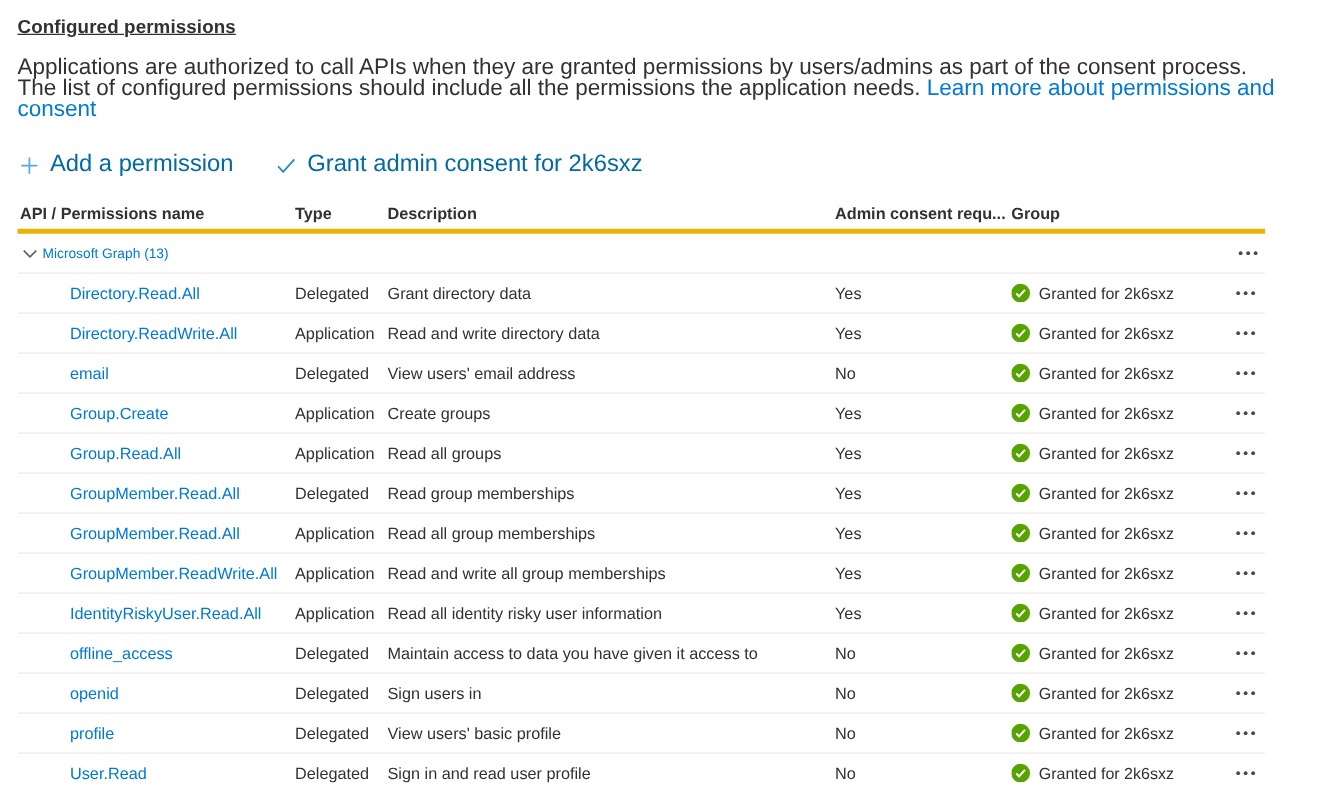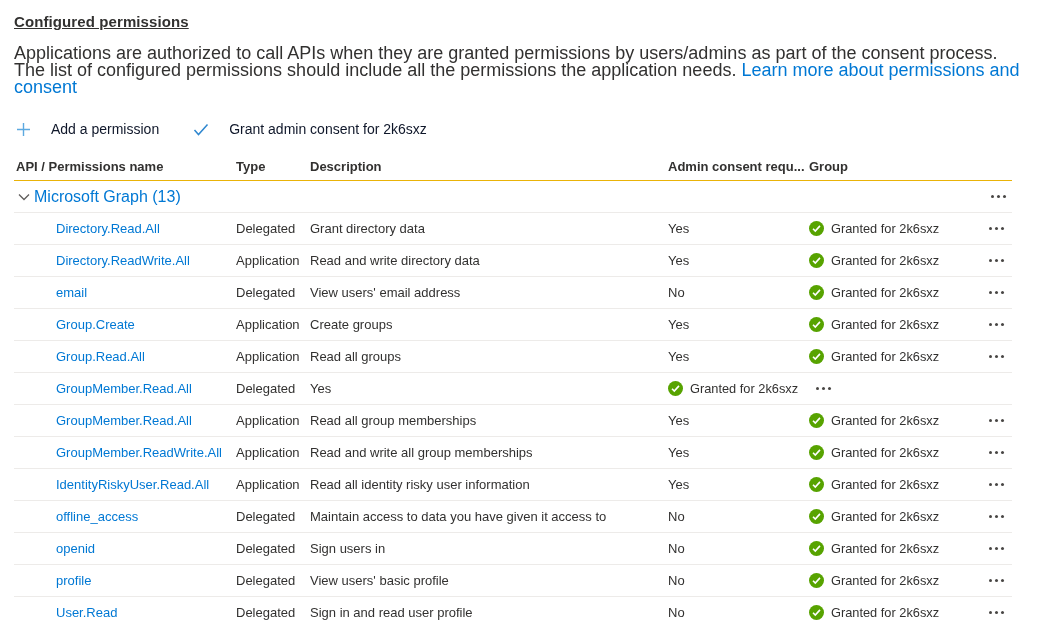--- a/index.html
+++ b/index.html
@@ -14,36 +14,36 @@
   .page-title { font-size: 15px; font-weight: 700; letter-spacing: .1px; color: #323130; text-decoration: underline; }
 
   .page-desc {
     margin-top: 15px; font-size: 18px; line-height: 17px;
     max-width: 1010px; color: #323130;
   }
   .link { color: #0078d4; text-decoration: none; cursor: pointer; }
 
   
   .toolbar { margin-top: 23px; display: flex; align-items: center; gap: 30px; }
-  .cmd { display: flex; align-items: center; gap: 20px; background: none; border: none;
-         font-family: inherit; font-size: 14px; color: #0f172a; cursor: pointer; padding: 2px 2px; }
+  .cmd { display: flex; align-items: center; gap: 9px; background: none; border: none;
+         font-family: inherit; font-size: 19px; color: #0369a1; cursor: pointer; padding: 2px 2px; }
   .cmd svg { display: block; }
 
   
   .table { margin-top: 13px; width: 998px; }
   .grid { display: grid; grid-template-columns: 222px 74px 358px 141px 173px 30px; align-items: center; }
-  .thead { height: 29px; border-bottom: 1px solid #eab308; }
+  .thead { height: 29px; border-bottom: 4px solid #eab308; }
   .thead .cell { font-size: 13px; font-weight: 700; color: #323130; white-space: nowrap; overflow: hidden; }
   .cell { font-size: 13px; padding-right: 8px; white-space: nowrap; overflow: hidden; }
   .cell.first { padding-left: 2px; }
 
   .group-row { height: 32px; display: flex; align-items: center; border-bottom: 1px solid #edebe9; }
   .group-toggle { display: flex; align-items: center; gap: 4px; background: none; border: none;
                   cursor: pointer; font-family: inherit; font-size: 13px; padding-left: 4px; }
-  .group-label { color: #0078d4; font-size: 16px; text-align: right; }
+  .group-label { color: #0078d4; font-size: 11px; text-align: right; }
   .group-row .spacer { flex: 1; }
 
   .trow { height: 32px; border-bottom: 1px solid #edebe9; }
   .name-cell { padding-left: 42px; }
   .perm-link { color: #0078d4; font-size: 13px; text-decoration: none; cursor: pointer; }
 
   .status-cell { display: flex; align-items: flex-start; gap: 7px; }
   .gicon { display: inline-flex; width: 15px; height: 15px; flex: 0 0 auto; }
   .status-text { font-size: 12.8px; color: #323130; }
 
@@ -207,20 +207,21 @@
       <div class="cell">
           <button class="more-btn">
             <span class="dots"></span>
           </button>
         </div>
     </div>
 
     <div class="grid trow">
       <div class="cell name-cell"><a class="perm-link">GroupMember.Read.All</a></div>
       <div class="cell">Delegated</div>
+      <div class="cell">Read group memberships</div>
       <div class="cell">Yes</div>
       <div class="cell status-cell">
           <span class="gicon">
             <svg width="15" height="15" viewBox="0 0 16 16">
               <circle cx="8" cy="8" r="8" fill="#57a300"></circle>
               <path d="M4.3 8.3l2.4 2.5 5-5.6" stroke="#fff" stroke-width="1.7" fill="none"></path>
             </svg>
           </span>
           <span class="status-text">Granted for 2k6sxz</span>
         </div>

